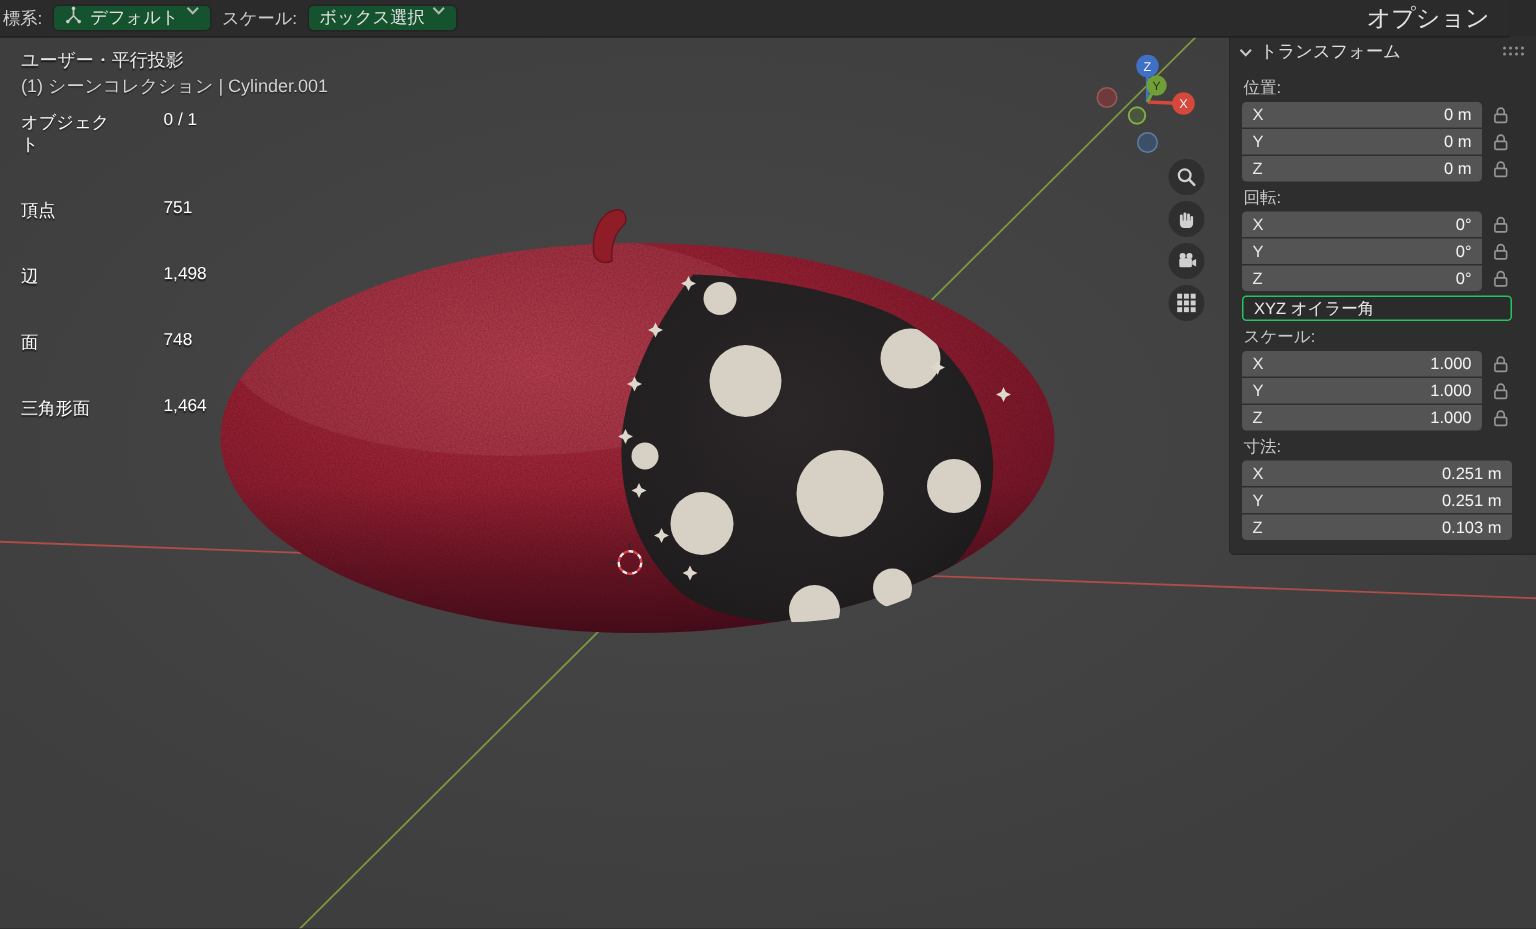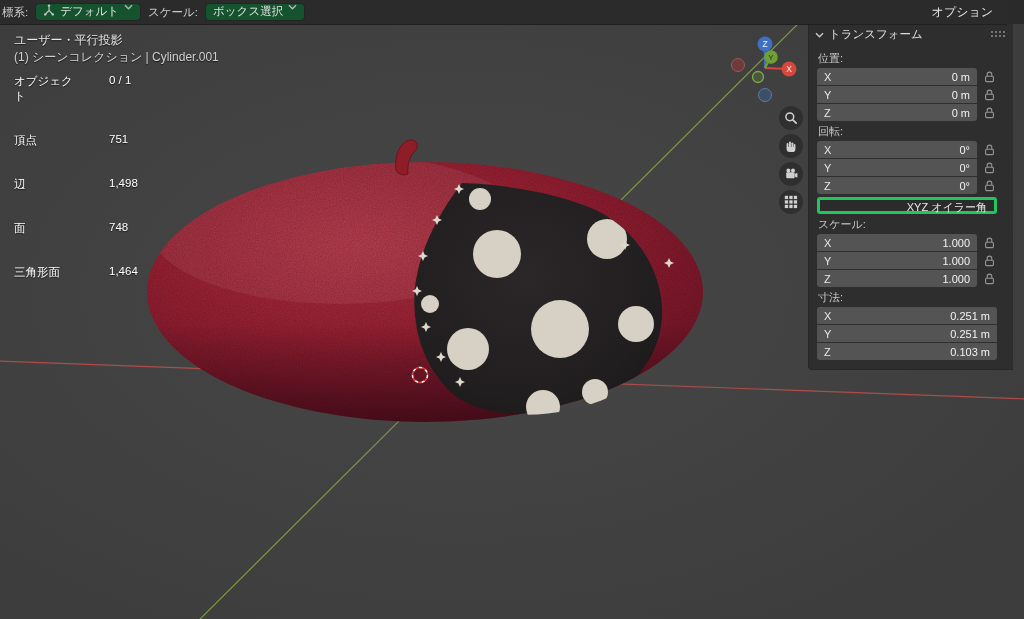--- a/index.html
+++ b/index.html
@@ -9,59 +9,59 @@
   
   .topbar{position:absolute;top:0;left:0;right:17px;height:24px;background:#2b2b2b;
           border-bottom:1px solid #202020;display:flex;align-items:center;
           justify-content:space-between;color:#d8d8d8;font-size:11.5px;z-index:40;}
   .tb-left{display:flex;align-items:center;gap:7px;padding-left:2px;}
   .tb-label{color:#cfcfcf;white-space:nowrap;}
   .tb-dd{display:inline-flex;gap:5px;height:18px;background:#14532d;
          border:1px solid #242424;border-radius:4px;padding:0 7px;color:#e2e2e2;
          font-size:11.5px;cursor:default;font-family:inherit;}
   .tb-right{padding-right:8px;}
-  .tb-text{background:none;border:none;color:#e2e2e2;font-size:12px;font-family:Liberation Serif, serif;}
+  .tb-text{background:none;border:none;color:#e2e2e2;font-size:16px;font-family:Liberation Serif, serif;}
   
   .viewport{position:absolute;top:24px;left:0;width:1024px;height:595px;
             background:radial-gradient(ellipse at 45% 45%, #474747 0%, #3d3d3d 85%);}
   .scene{position:absolute;top:0;left:0;}
   .overlay-info{position:absolute;left:14px;top:8px;color:#e9e9e9;font-size:12px;
                 line-height:17px;text-shadow:0 1px 1px rgba(0,0,0,.65);}
   .overlay-info .l2{color:#d2d2d2;}
   .stats{position:absolute;left:14px;top:50px;display:grid;
          grid-template-columns:66px auto;column-gap:2px;row-gap:3.5px;
          font-size:11.5px;color:#fff;text-shadow:0 1px 1px rgba(0,0,0,.65);gap:29px;}
   
   .gizmo{position:absolute;left:729px;top:10px;width:72px;height:72px;}
   .tools{position:absolute;left:779px;top:82px;display:flex;flex-direction:column;gap:4px;}
   .toolbtn{width:24px;height:24px;border-radius:50%;background:rgba(33,33,33,.55);
            border:none;display:flex;align-items:center;justify-content:center;padding:0;}
   
-  .npanel{position:absolute;top:0;right:11px;width:204px;background:rgba(45,45,45,.97);
+  .npanel{position:absolute;top:0;right:0;width:204px;background:rgba(45,45,45,.97);
           border-left:1px solid #272727;border-bottom:1px solid #272727;
           border-bottom-left-radius:4px;padding-bottom:8px;color:#e6e6e6;}
   .np-header{height:21px;display:flex;align-items:center;gap:5px;padding:0 6px;
              font-size:11.5px;color:#e0e0e0;}
   .np-grip{margin-left:auto;display:grid;grid-template-columns:repeat(4,4px);
            grid-template-rows:repeat(2,4px);}
   .np-grip i{width:2px;height:2px;border-radius:50%;background:#8f8f8f;display:block;}
   .np-body{padding:3px 0 0 8px;}
   .sec-label{font-size:11px;color:#c9c9c9;margin:3px 13px 2px 1px;}
   .prow{display:flex;align-items:center;margin-bottom:1px;}
   .field{width:160px;height:17px;background:#545454;color:#f2f2f2;font-size:11px;
          display:flex;align-items:center;justify-content:space-between;
          padding:0 7px;box-sizing:border-box;}
   .field .axis{color:#e8e8e8;}
   .r-top{border-radius:3px 3px 0 0;} .r-bot{border-radius:0 0 3px 3px;}
   .wide{width:180px;}
   .lock{width:16px;margin-left:4px;display:flex;justify-content:center;opacity:.85;
         background:none;border:none;padding:0;}
   .ddrow{width:180px;height:17px;background:#2b2b2b;border-radius:3px;margin:3px 0 3px;
-         display:flex;align-items:flex-end;justify-content:space-between;padding:0 7px;
-         box-sizing:border-box;font-size:11px;color:#e8e8e8;border:3px solid #22c55e;flex-direction:column;}
+         display:flex;align-items:flex-start;justify-content:space-between;padding:0 7px;
+         box-sizing:border-box;font-size:11px;color:#e8e8e8;border:1px solid #22c55e;flex-direction:column;}
 </style>
 </head>
 <body>
 
 <div class="app">
 
   <header class="topbar">
     <div class="tb-left">
       <span class="tb-label">標系:</span>
       <button class="tb-dd">

